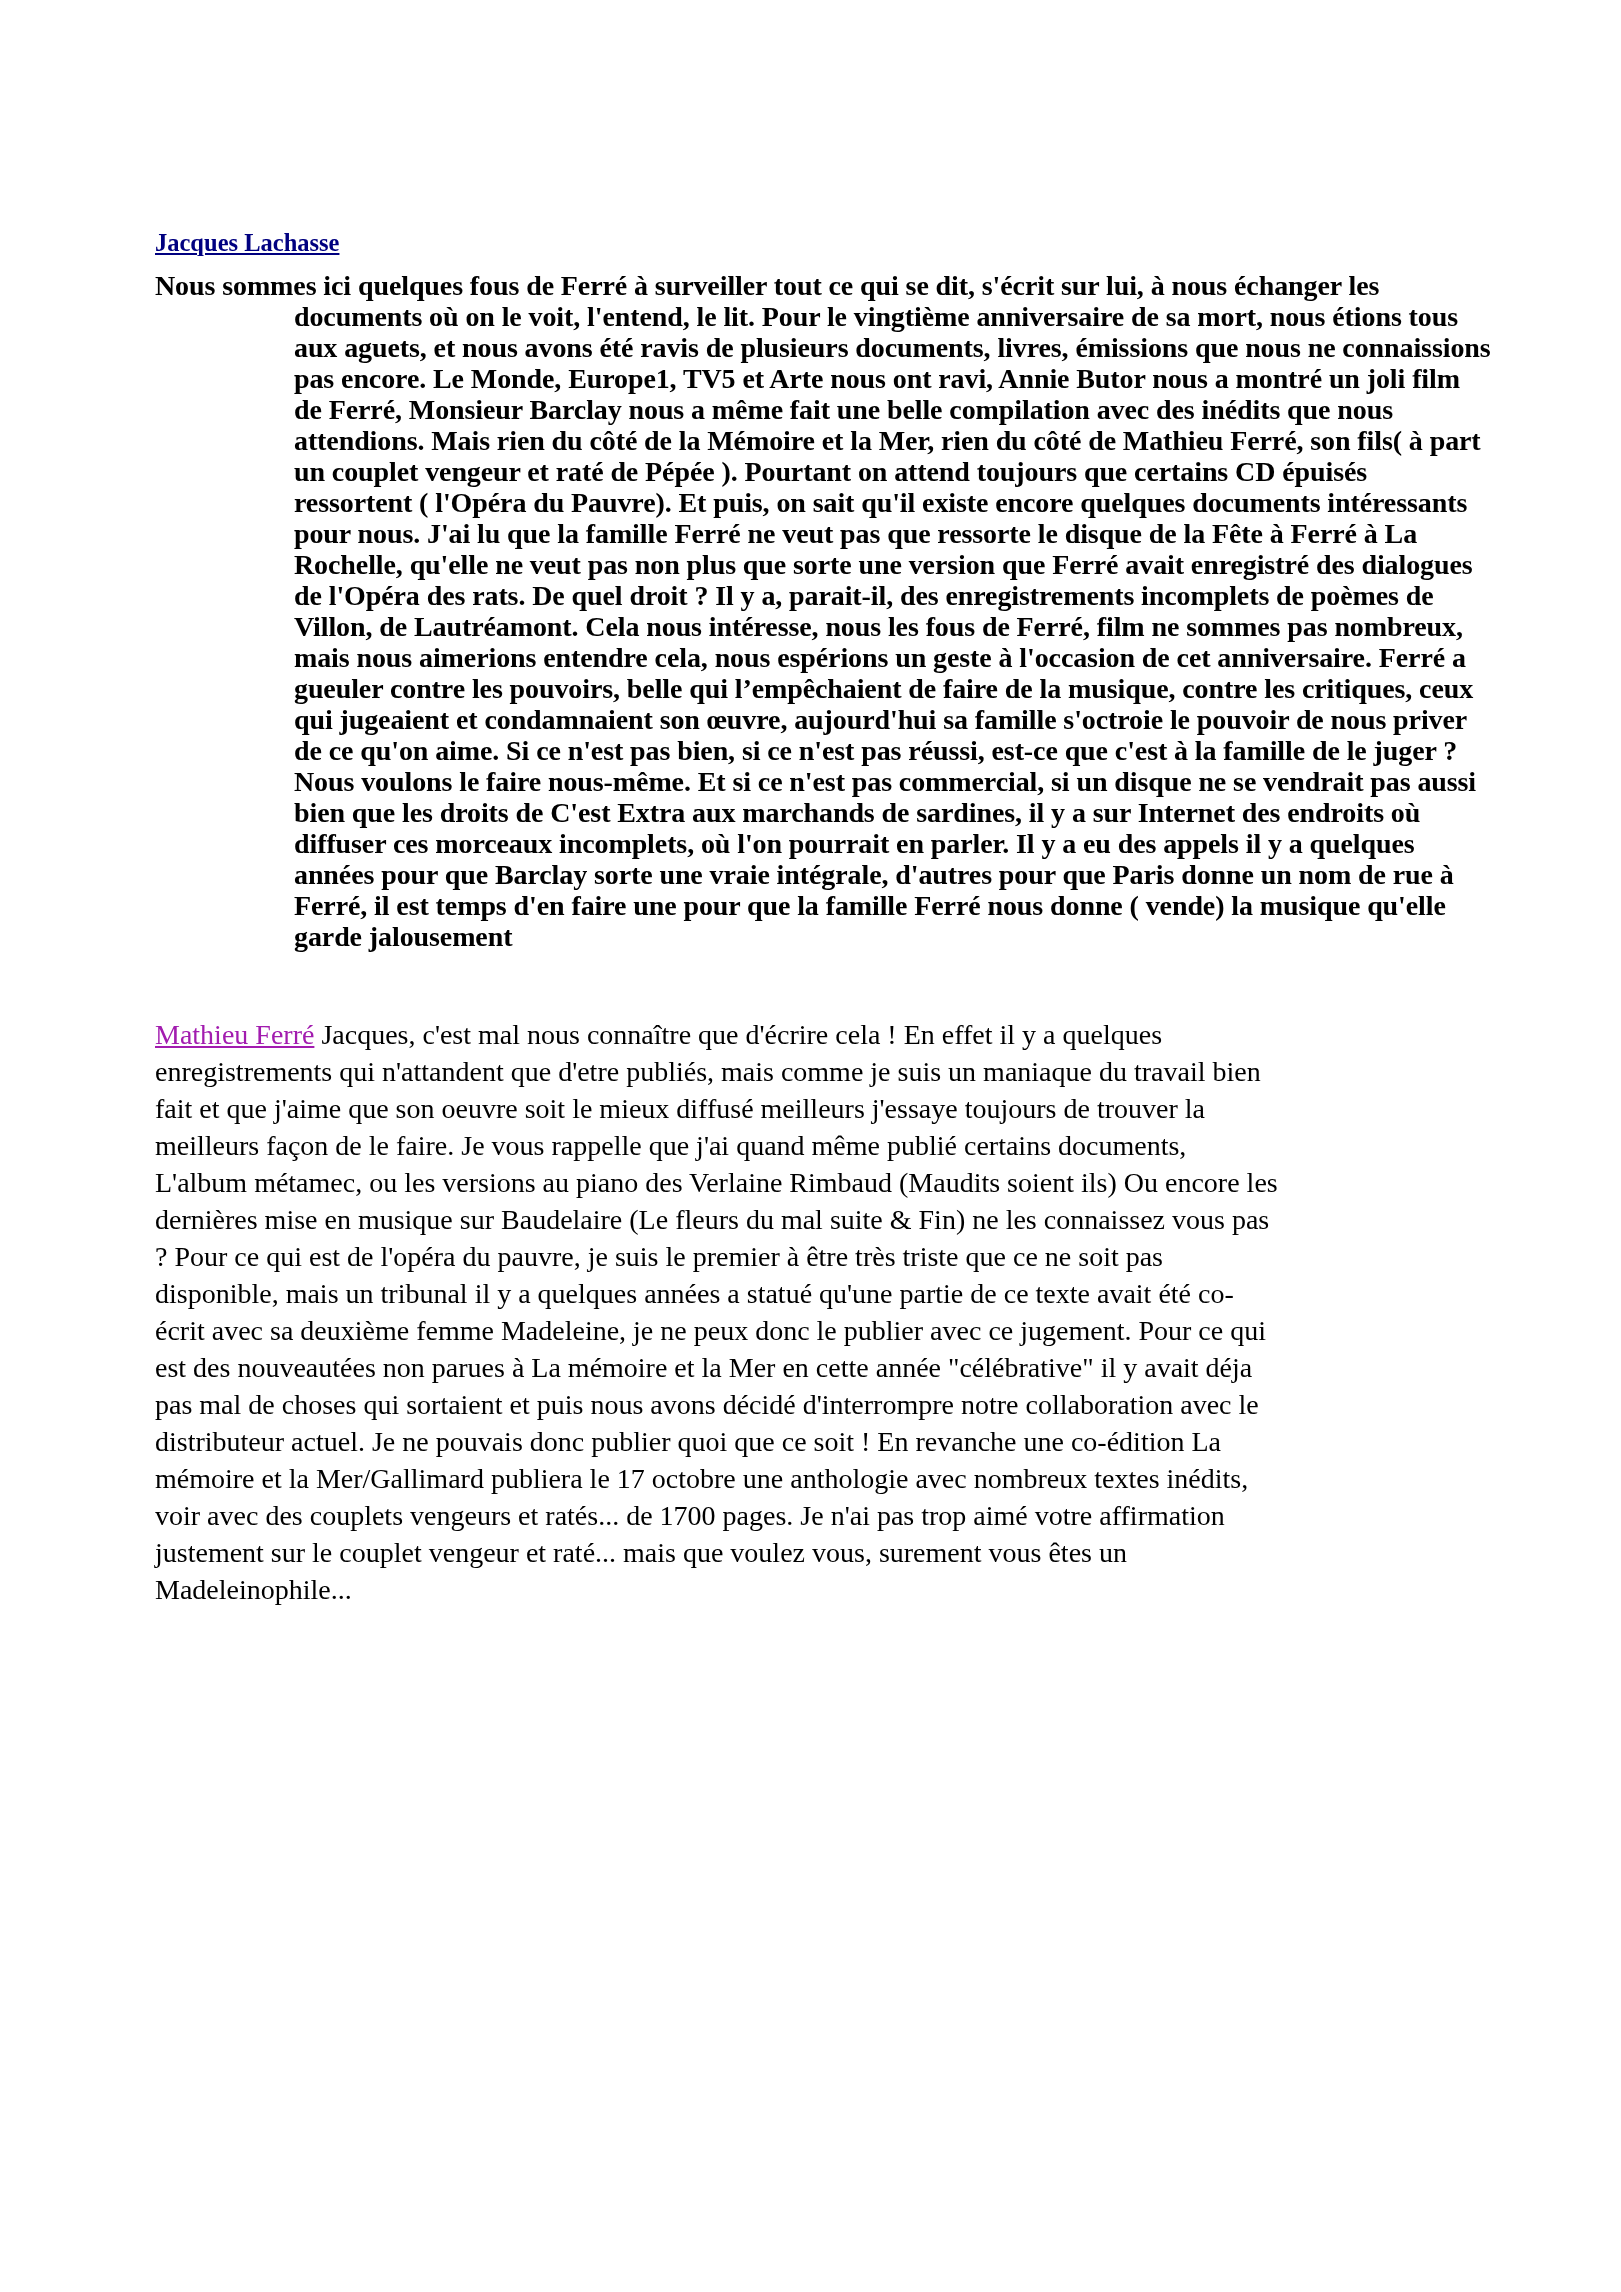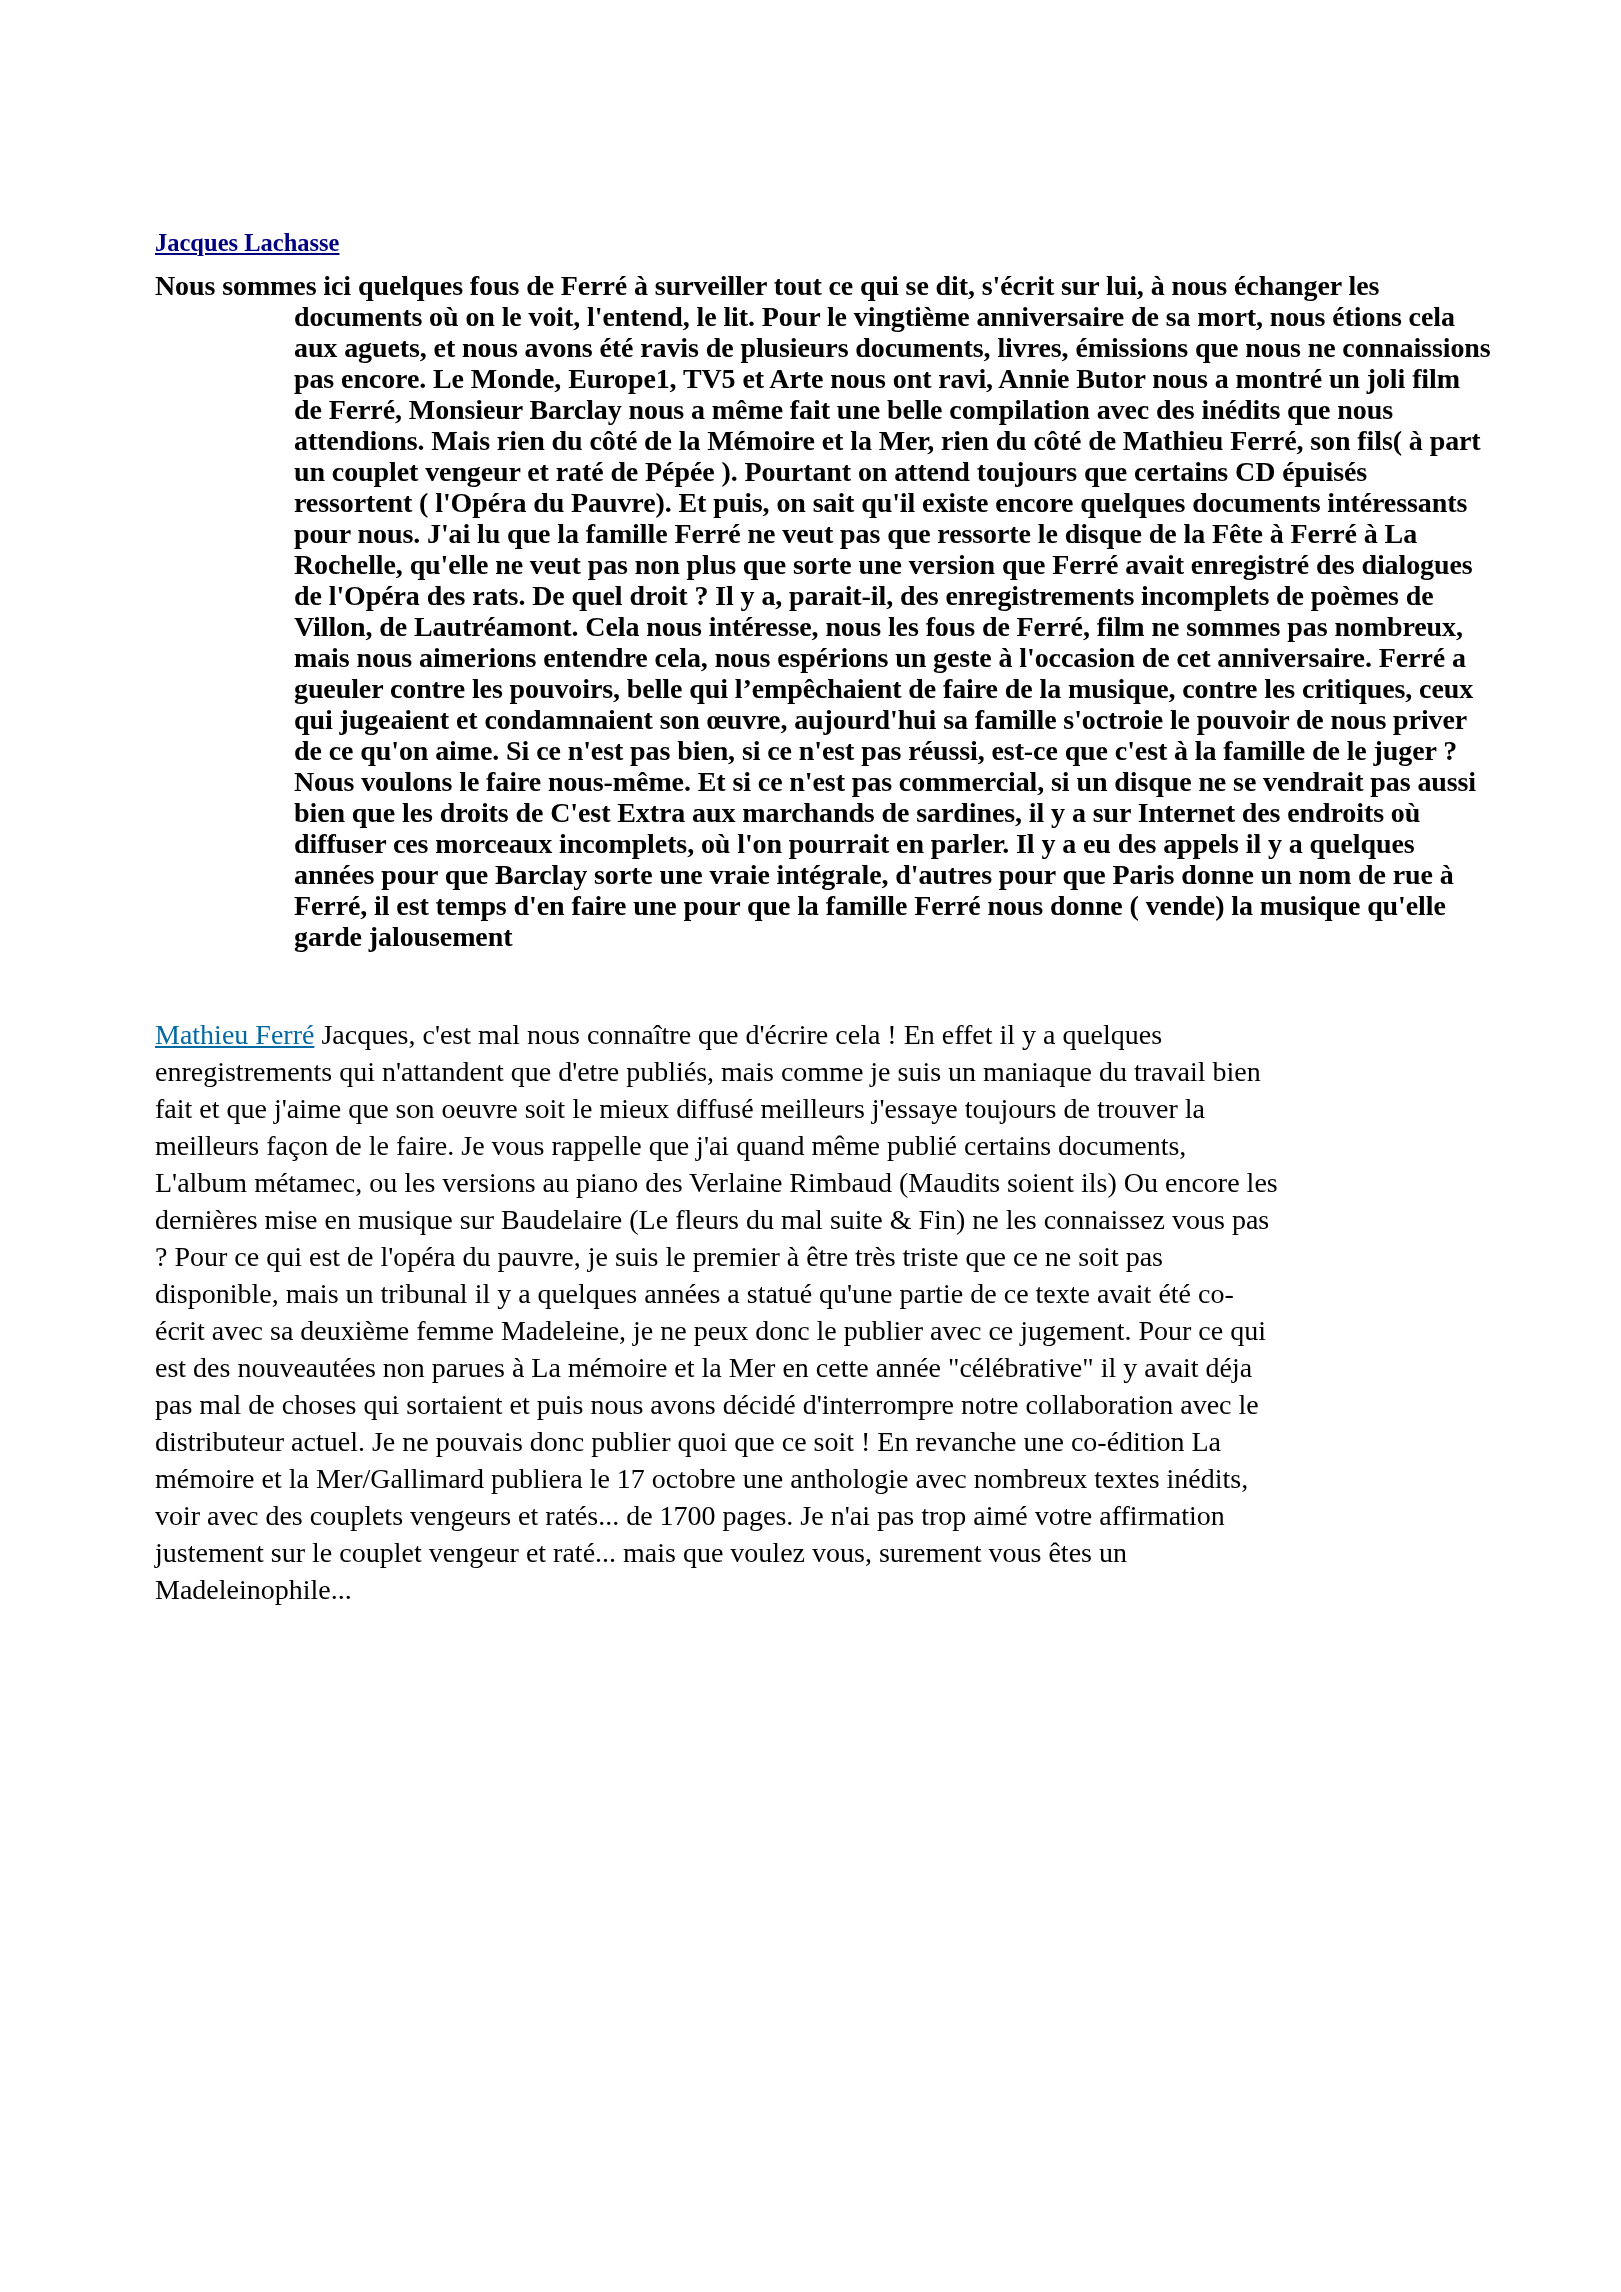--- a/index.html
+++ b/index.html
@@ -54,31 +54,31 @@
       width: 1392px;
       font-size: 28px;
       line-height: 37px;
     }
     #post-2 .line {
       white-space: nowrap;
       display: block;
       height: 37px;
     }
     #post-2 .author-link {
-      color: #0369a1;
+      color: #a21caf;
     }
   </style>
 </head>
 <body>
 
 <a id="post-1-author" class="author-link">Jacques Lachasse</a>
 
 <div id="post-1-body">
   <span class="line">Nous sommes ici quelques fous de Ferré à surveiller tout ce qui se dit, s'écrit sur lui, à nous échanger les</span>
-  <span class="line indent">documents où on le voit, l'entend, le lit. Pour le vingtième anniversaire de sa mort, nous étions cela</span>
+  <span class="line indent">documents où on le voit, l'entend, le lit. Pour le vingtième anniversaire de sa mort, nous étions tous</span>
   <span class="line indent">aux aguets, et nous avons été ravis de plusieurs documents, livres, émissions que nous ne connaissions</span>
   <span class="line indent">pas encore. Le Monde, Europe1, TV5 et Arte nous ont ravi, Annie Butor nous a montré un joli film</span>
   <span class="line indent">de Ferré, Monsieur Barclay nous a même fait une belle compilation avec des inédits que nous</span>
   <span class="line indent">attendions. Mais rien du côté de la Mémoire et la Mer, rien du côté de Mathieu Ferré, son fils( à part</span>
   <span class="line indent">un couplet vengeur et raté de Pépée ). Pourtant on attend toujours que certains CD épuisés</span>
   <span class="line indent">ressortent ( l'Opéra du Pauvre). Et puis, on sait qu'il existe encore quelques documents intéressants</span>
   <span class="line indent">pour nous. J'ai lu que la famille Ferré ne veut pas que ressorte le disque de la Fête à Ferré à La</span>
   <span class="line indent">Rochelle, qu'elle ne veut pas non plus que sorte une version que Ferré avait enregistré des dialogues</span>
   <span class="line indent">de l'Opéra des rats. De quel droit ? Il y a, parait-il, des enregistrements incomplets de poèmes de</span>
   <span class="line indent">Villon, de Lautréamont. Cela nous intéresse, nous les fous de Ferré, film ne sommes pas nombreux,</span>

